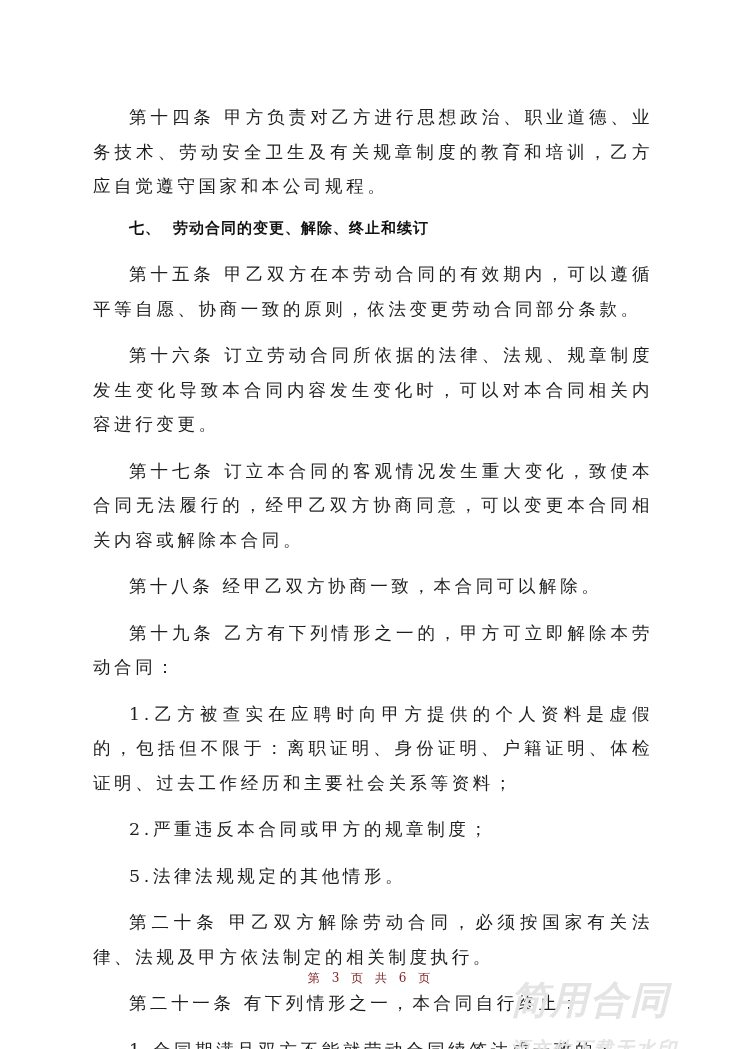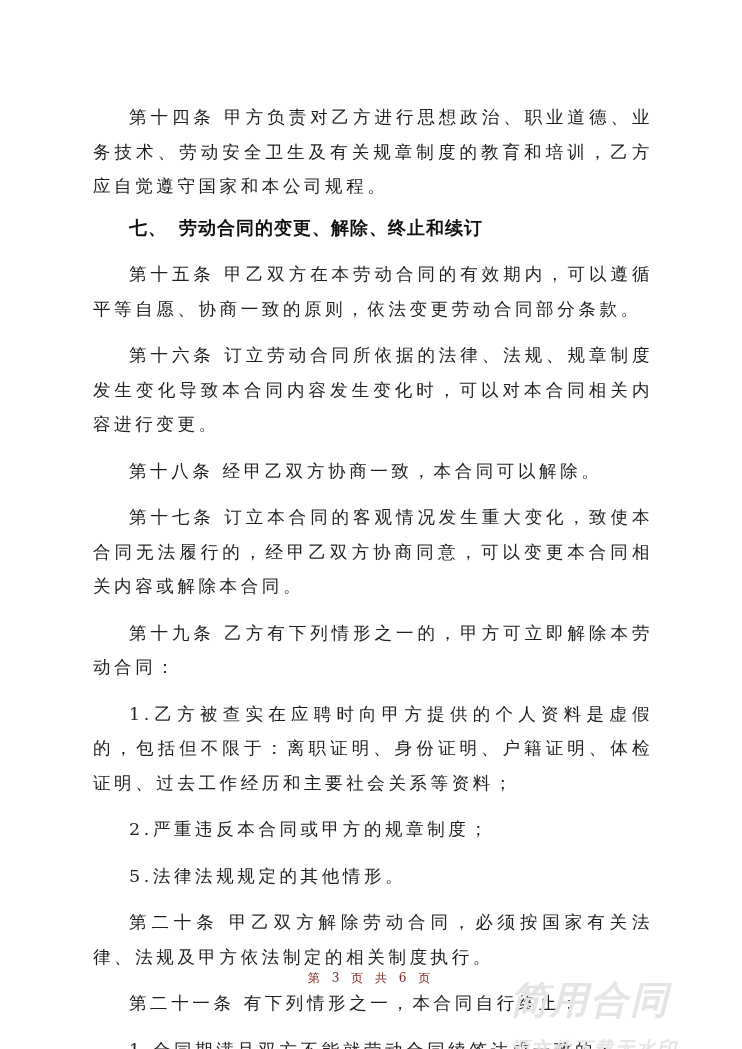--- a/index.html
+++ b/index.html
@@ -30,21 +30,21 @@
     .para {
       font-size: 17.5px;
       line-height: 34.5px;
       letter-spacing: 3.6px;
       text-indent: 36px;
       margin: 12px 0 7px 0;
       text-align: justify;
       font-weight: 300;
     }
     .heading {
-      font-size: 18px;
+      font-size: 15px;
       line-height: 34.5px;
       font-weight: bold;
       margin: 0 0 7px 0;
       text-indent: 36px;
       letter-spacing: 1px;
       font-family: "DejaVu Sans", "Liberation Sans", sans-serif;
       color: #111;
     }
     .heading .num { margin-right: 12px; }
     .footer {
@@ -85,22 +85,22 @@
 <body>
 
 <div class="page">
   <div class="content">
     <p class="para">第十四条 甲方负责对乙方进行思想政治、职业道德、业务技术、劳动安全卫生及有关规章制度的教育和培训，乙方应自觉遵守国家和本公司规程。</p>
     <div class="heading">
       <span class="num">七、</span><span>劳动合同的变更、解除、终止和续订</span>
     </div>
     <p class="para">第十五条 甲乙双方在本劳动合同的有效期内，可以遵循平等自愿、协商一致的原则，依法变更劳动合同部分条款。</p>
     <p class="para">第十六条 订立劳动合同所依据的法律、法规、规章制度发生变化导致本合同内容发生变化时，可以对本合同相关内容进行变更。</p>
+    <p class="para">第十七条 订立本合同的客观情况发生重大变化，致使本合同无法履行的，经甲乙双方协商同意，可以变更本合同相关内容或解除本合同。</p>
     <p class="para">第十八条 经甲乙双方协商一致，本合同可以解除。</p>
-    <p class="para">第十七条 订立本合同的客观情况发生重大变化，致使本合同无法履行的，经甲乙双方协商同意，可以变更本合同相关内容或解除本合同。</p>
     <p class="para">第十九条 乙方有下列情形之一的，甲方可立即解除本劳动合同：</p>
     <p class="para">1.乙方被查实在应聘时向甲方提供的个人资料是虚假的，包括但不限于：离职证明、身份证明、户籍证明、体检证明、过去工作经历和主要社会关系等资料；</p>
     <p class="para">2.严重违反本合同或甲方的规章制度；</p>
     <p class="para">5.法律法规规定的其他情形。</p>
     <p class="para">第二十条 甲乙双方解除劳动合同，必须按国家有关法律、法规及甲方依法制定的相关制度执行。</p>
     <p class="para">第二十一条 有下列情形之一，本合同自行终止：</p>
     <p class="para">1.合同期满且双方不能就劳动合同续签达成一致的；</p>
     <p class="para">2.甲方经营的、乙方所在的店关闭；</p>
   </div>
 

